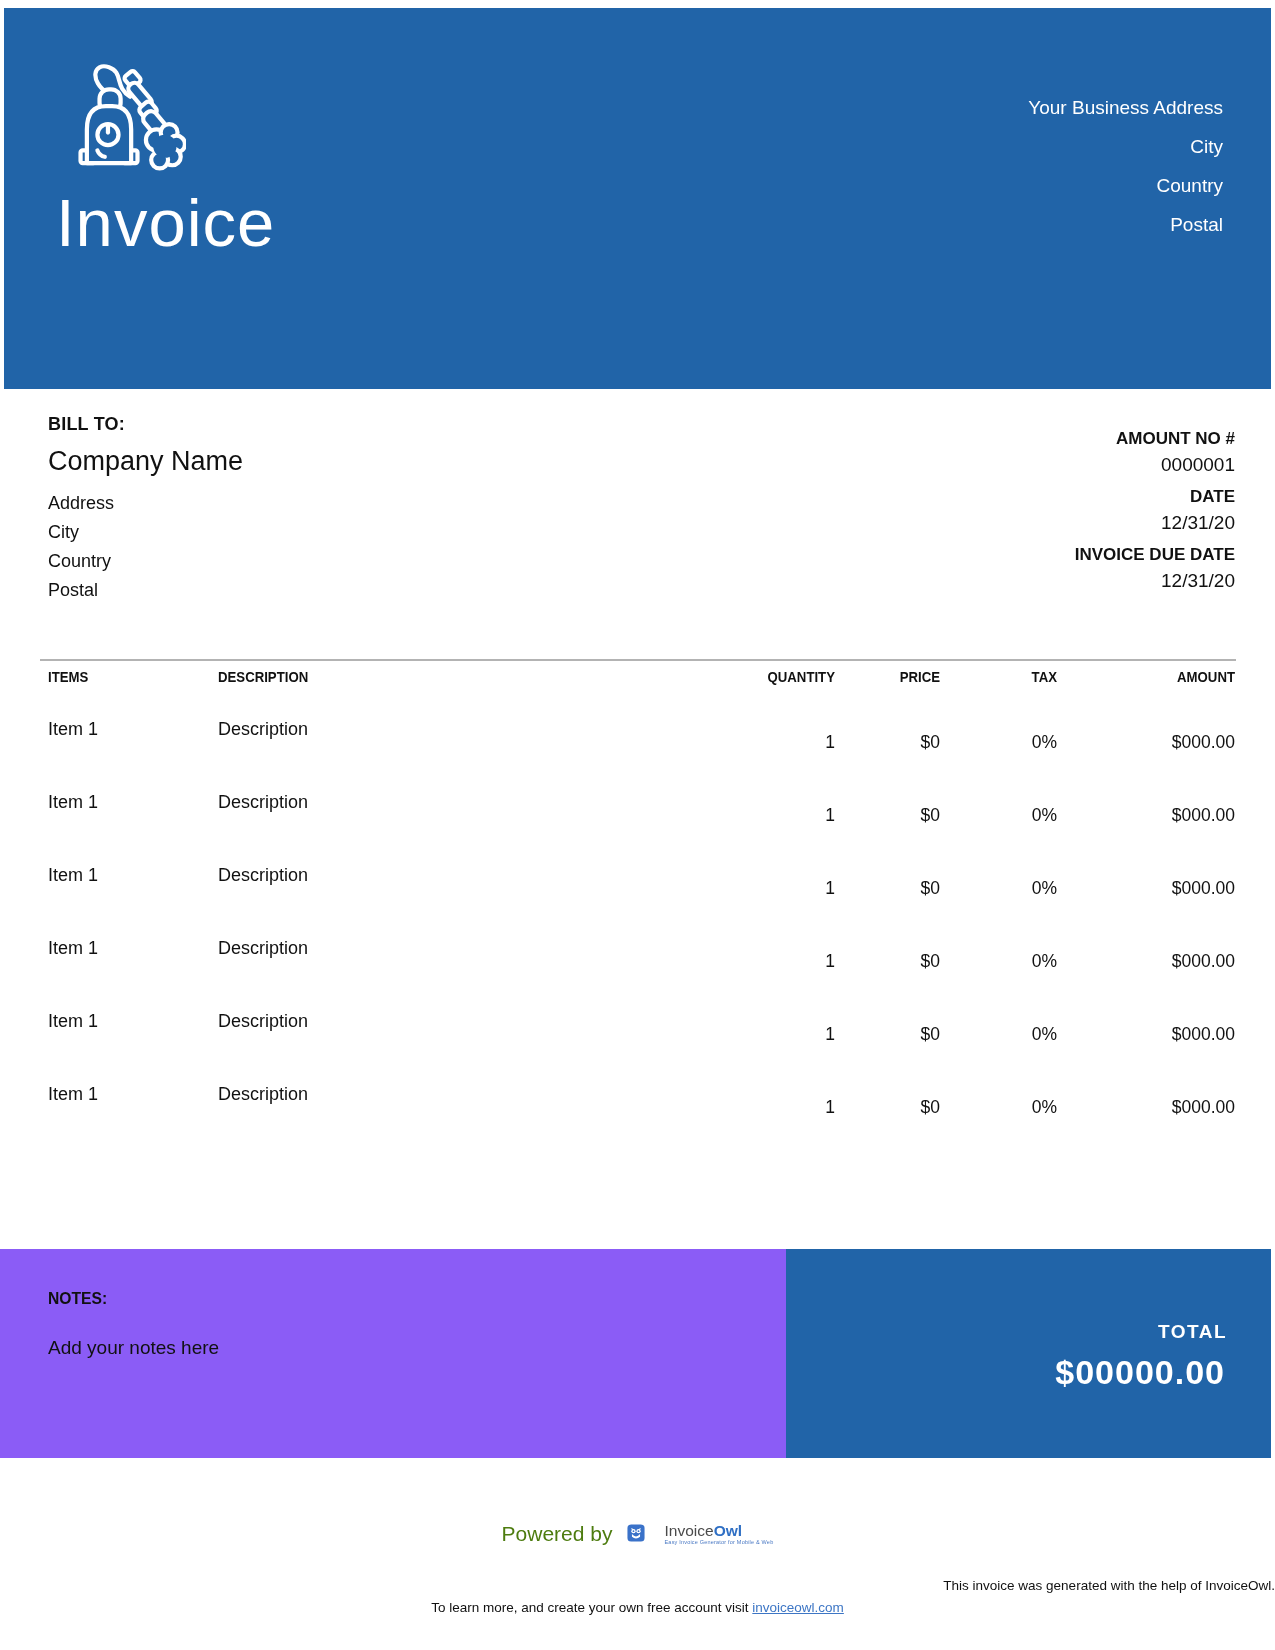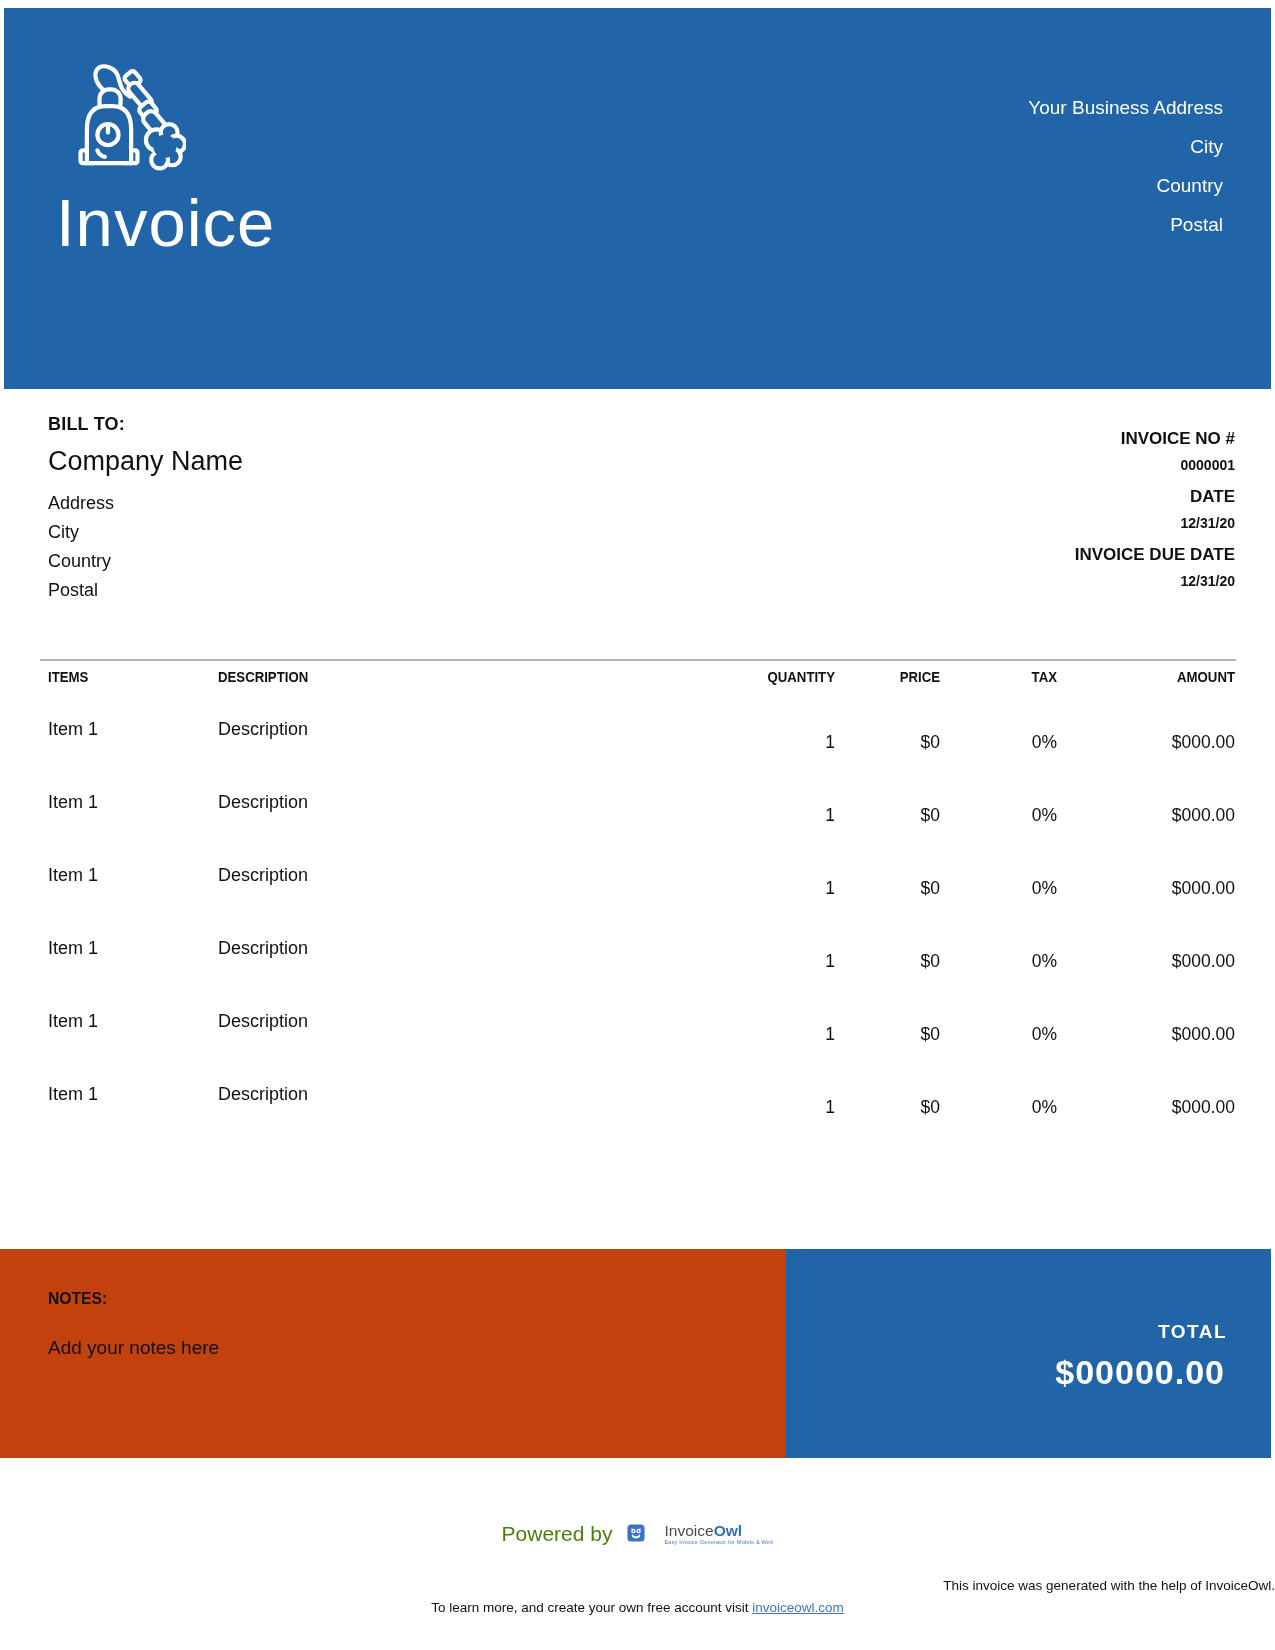--- a/index.html
+++ b/index.html
@@ -19,39 +19,39 @@
 
   
   .billto { position:absolute; left:48px; top:414px; }
   .billto-label { font-size:18px; font-weight:700; margin-bottom:11px; letter-spacing:.2px; }
   .billto-company { font-size:27px; font-weight:400; margin-bottom:12px; }
   .billto-line { font-size:18px; line-height:29px; }
 
   .invoice-meta { position:absolute; right:40px; top:426px; text-align:right; }
   .meta-group { margin-bottom:6px; }
   .meta-label { font-size:17px; font-weight:700; line-height:26px; }
-  .meta-value { font-size:14px; line-height:26px;font-weight:bold; }
+  .meta-value { font-size:19px; line-height:26px; }
 
   .divider { position:absolute; left:40px; right:39px; top:659px; border-top:2px solid #b3b3b3; }
 
   
   .table { position:absolute; left:48px; top:664px; width:1187px; }
   .grid-row { display:grid; grid-template-columns:170px 395px 222px 105px 117px 178px; }
   .thead { padding-top:4px; font-size:15px; font-weight:700; }
   .th { white-space:nowrap; }
   .th-narrow-l { transform:scaleX(.88); transform-origin:left center; }
   .th-narrow-r { transform:scaleX(.88); transform-origin:right center; text-align:right; }
   .tbody { margin-top:21px; }
   .trow { height:73px; }
   .c-item, .c-desc { padding-top:13px; font-size:18px; }
   .c-num { padding-top:26px; font-size:17.5px; text-align:right; }
 
   
   .summary { position:absolute; left:0; top:1249px; width:100%; height:209px; }
-  .notes { position:absolute; left:0; top:0; width:786px; height:209px; background:#c2410c; }
+  .notes { position:absolute; left:0; top:0; width:786px; height:209px; background:#8b5cf6; }
   .notes-label { position:absolute; left:48px; top:40px; font-size:17px; font-weight:700;
                  transform:scaleX(.92); transform-origin:left center; }
   .notes-text { position:absolute; left:48px; top:88px; font-size:19px; }
   .total-box { position:absolute; left:786px; right:4px; top:0; height:209px; background:#2164A8; color:#fff;padding-left:16px; }
   .total-label { position:absolute; right:44px; top:72px; font-size:19px; font-weight:700; letter-spacing:1.5px; }
   .total-amount { position:absolute; right:46px; top:104px; font-size:34px; font-weight:700; letter-spacing:1px; }
 
   
   .powered { position:absolute; left:0; top:1522px; width:100%; display:flex; justify-content:center; align-items:center; gap:14px; }
   .powered-text { font-size:21px; color:#4d7c0f; }
@@ -121,21 +121,21 @@
     <div class="billto-label">BILL TO:</div>
     <div class="billto-company">Company Name</div>
     <div class="billto-line">Address</div>
     <div class="billto-line">City</div>
     <div class="billto-line">Country</div>
     <div class="billto-line">Postal</div>
   </section>
 
   <section class="invoice-meta">
     <div class="meta-group">
-      <div class="meta-label">INVOICE NO #</div>
+      <div class="meta-label">AMOUNT NO #</div>
       <div class="meta-value">0000001</div>
     </div>
     <div class="meta-group">
       <div class="meta-label">DATE</div>
       <div class="meta-value">12/31/20</div>
     </div>
     <div class="meta-group">
       <div class="meta-label">INVOICE DUE DATE</div>
       <div class="meta-value">12/31/20</div>
     </div>

